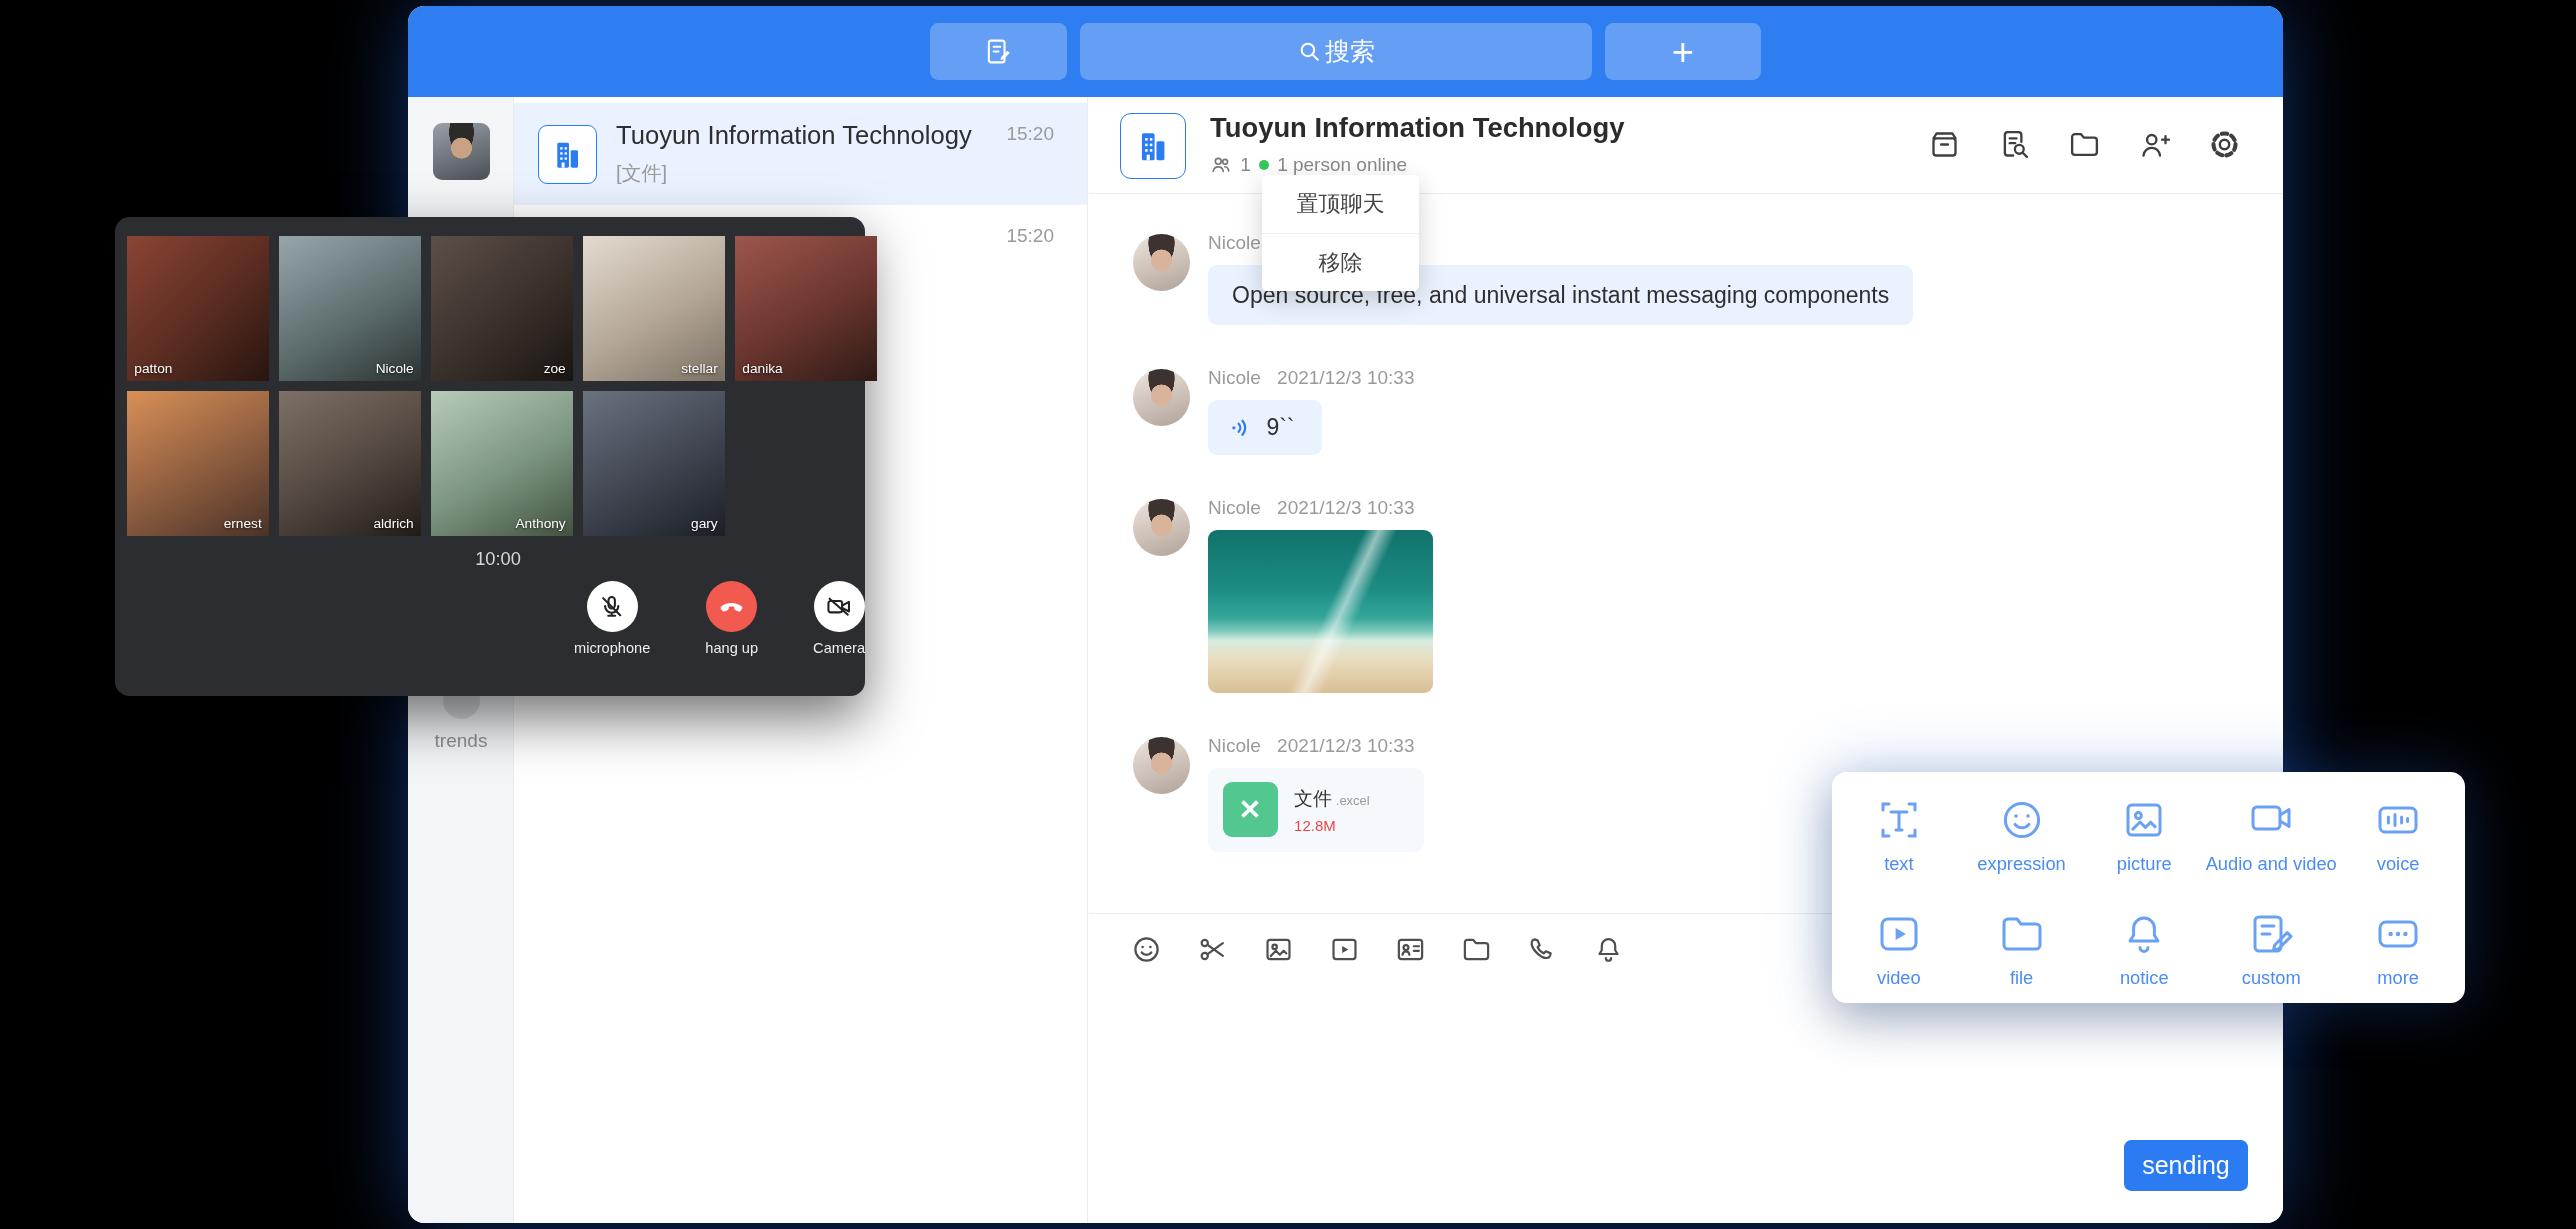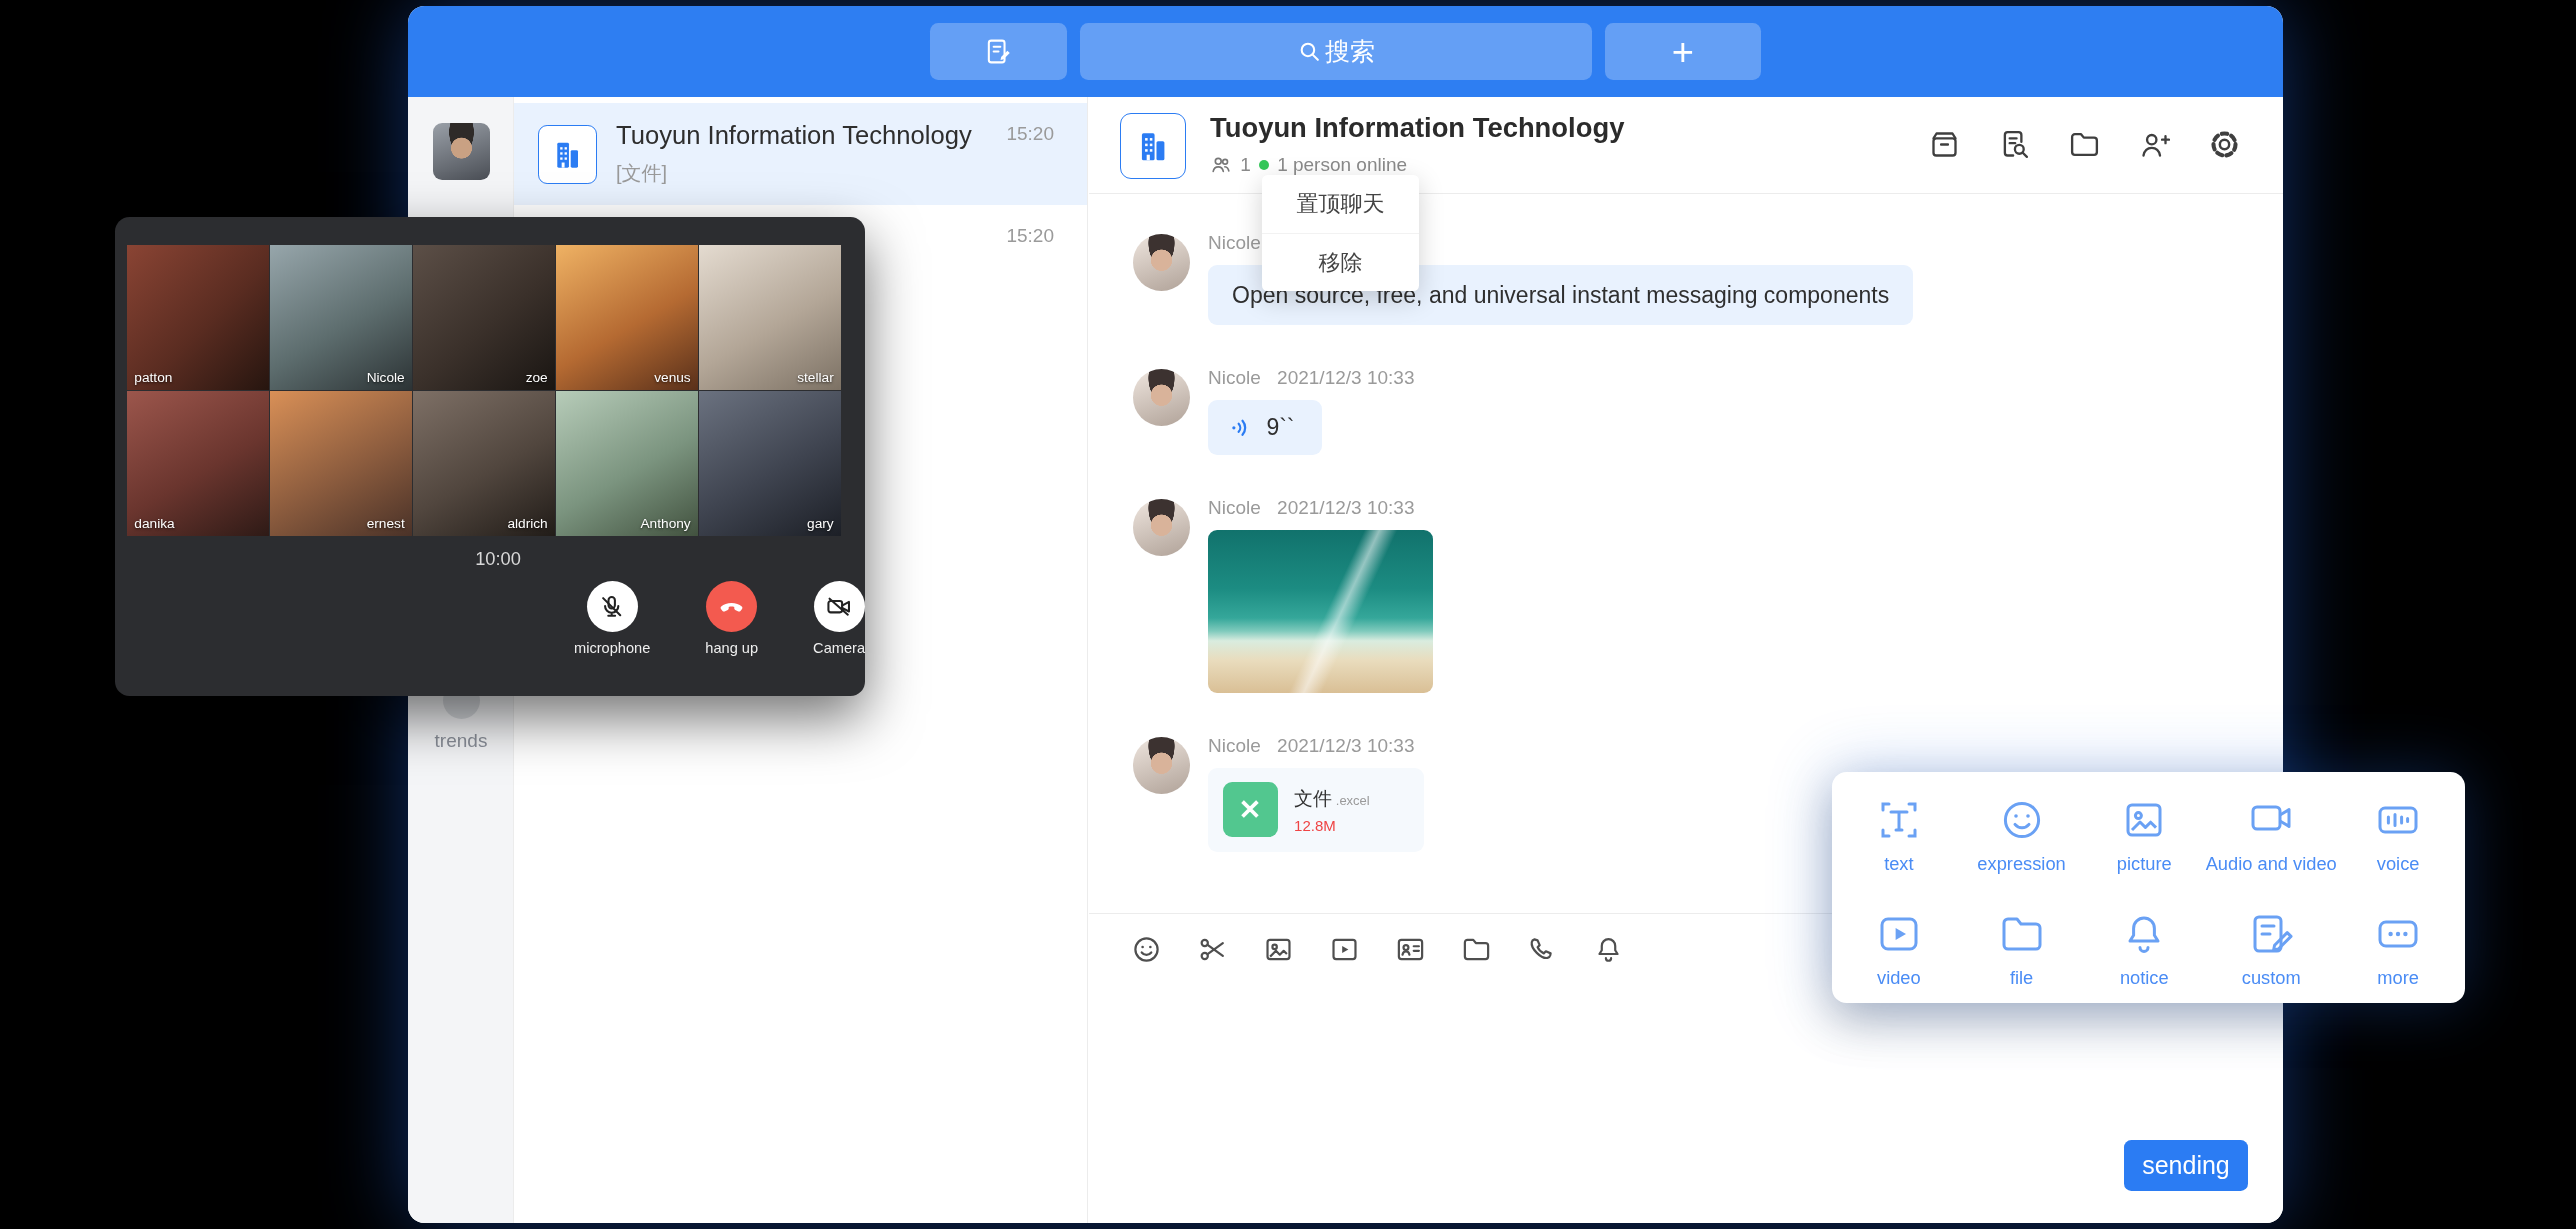--- a/index.html
+++ b/index.html
@@ -95,22 +95,22 @@
   .toolbar { position:absolute; left:0; right:18.3px; top:816px; border-top:0.9px solid #ececec;
     padding:20px 0 0 42px; display:flex; gap:35px; color:#4f4f4f; }
   .toolbar .tool { width:31px; height:31px; cursor:pointer; }
   .send-btn { position:absolute; right:35px; bottom:32px; width:124px; height:51px; border:none;
     background:#2b7cf3; color:#fff; font-size:25px; border-radius:7.3px; cursor:pointer;
     font-family:"Liberation Sans", sans-serif; }
 
   
   .call-panel { position:absolute; left:115px; top:217px; width:750px; height:479px; z-index:20;
     background:#2c2d30; border-radius:14.6px; box-shadow:0 22px 55px rgba(0,0,0,.55); }
-  .tiles { position:absolute; left:12px; top:28px; display:grid;
-    grid-template-columns:repeat(5,142px); grid-auto-rows:145px; gap:1px; }
+  .tiles { position:absolute; left:12px; top:19px; display:grid;
+    grid-template-columns:repeat(5,142px); grid-auto-rows:145px; gap:10px; }
   .tile { position:relative; overflow:hidden; }
   .tile-name { position:absolute; bottom:4.6px; right:7.3px; color:#fff; font-size:13.7px;
     text-shadow:0 0.9px 2.7px rgba(0,0,0,.7); }
   .tile-name.left { right:auto; left:7.3px; }
   .g1 { background:linear-gradient(135deg,#8a4434 0%,#5a2c21 55%,#26150f 100%); }
   .g2 { background:linear-gradient(150deg,#97a6ab 0%,#5d6d6e 55%,#2c3335 100%); }
   .g3 { background:linear-gradient(140deg,#5c4f47 0%,#3a302a 55%,#191512 100%); }
   .g4 { background:linear-gradient(150deg,#efb264 0%,#b56a32 55%,#59301a 100%); }
   .g5 { background:linear-gradient(150deg,#e4dbd0 0%,#b3a697 55%,#7c7164 100%); }
   .g6 { background:linear-gradient(150deg,#9c564c 0%,#6a352e 55%,#2e1a16 100%); }
@@ -398,23 +398,20 @@
   <div class="tiles">
     <div class="tile g1">
         <span class="tile-name left">patton</span>
       </div>
     <div class="tile g2">
         <span class="tile-name">Nicole</span>
       </div>
     <div class="tile g3">
         <span class="tile-name">zoe</span>
       </div>
-    <div class="tile g4">
-        <span class="tile-name">venus</span>
-      </div>
     <div class="tile g5">
         <span class="tile-name">stellar</span>
       </div>
     <div class="tile g6">
         <span class="tile-name left">danika</span>
       </div>
     <div class="tile g7">
         <span class="tile-name">ernest</span>
       </div>
     <div class="tile g8">

